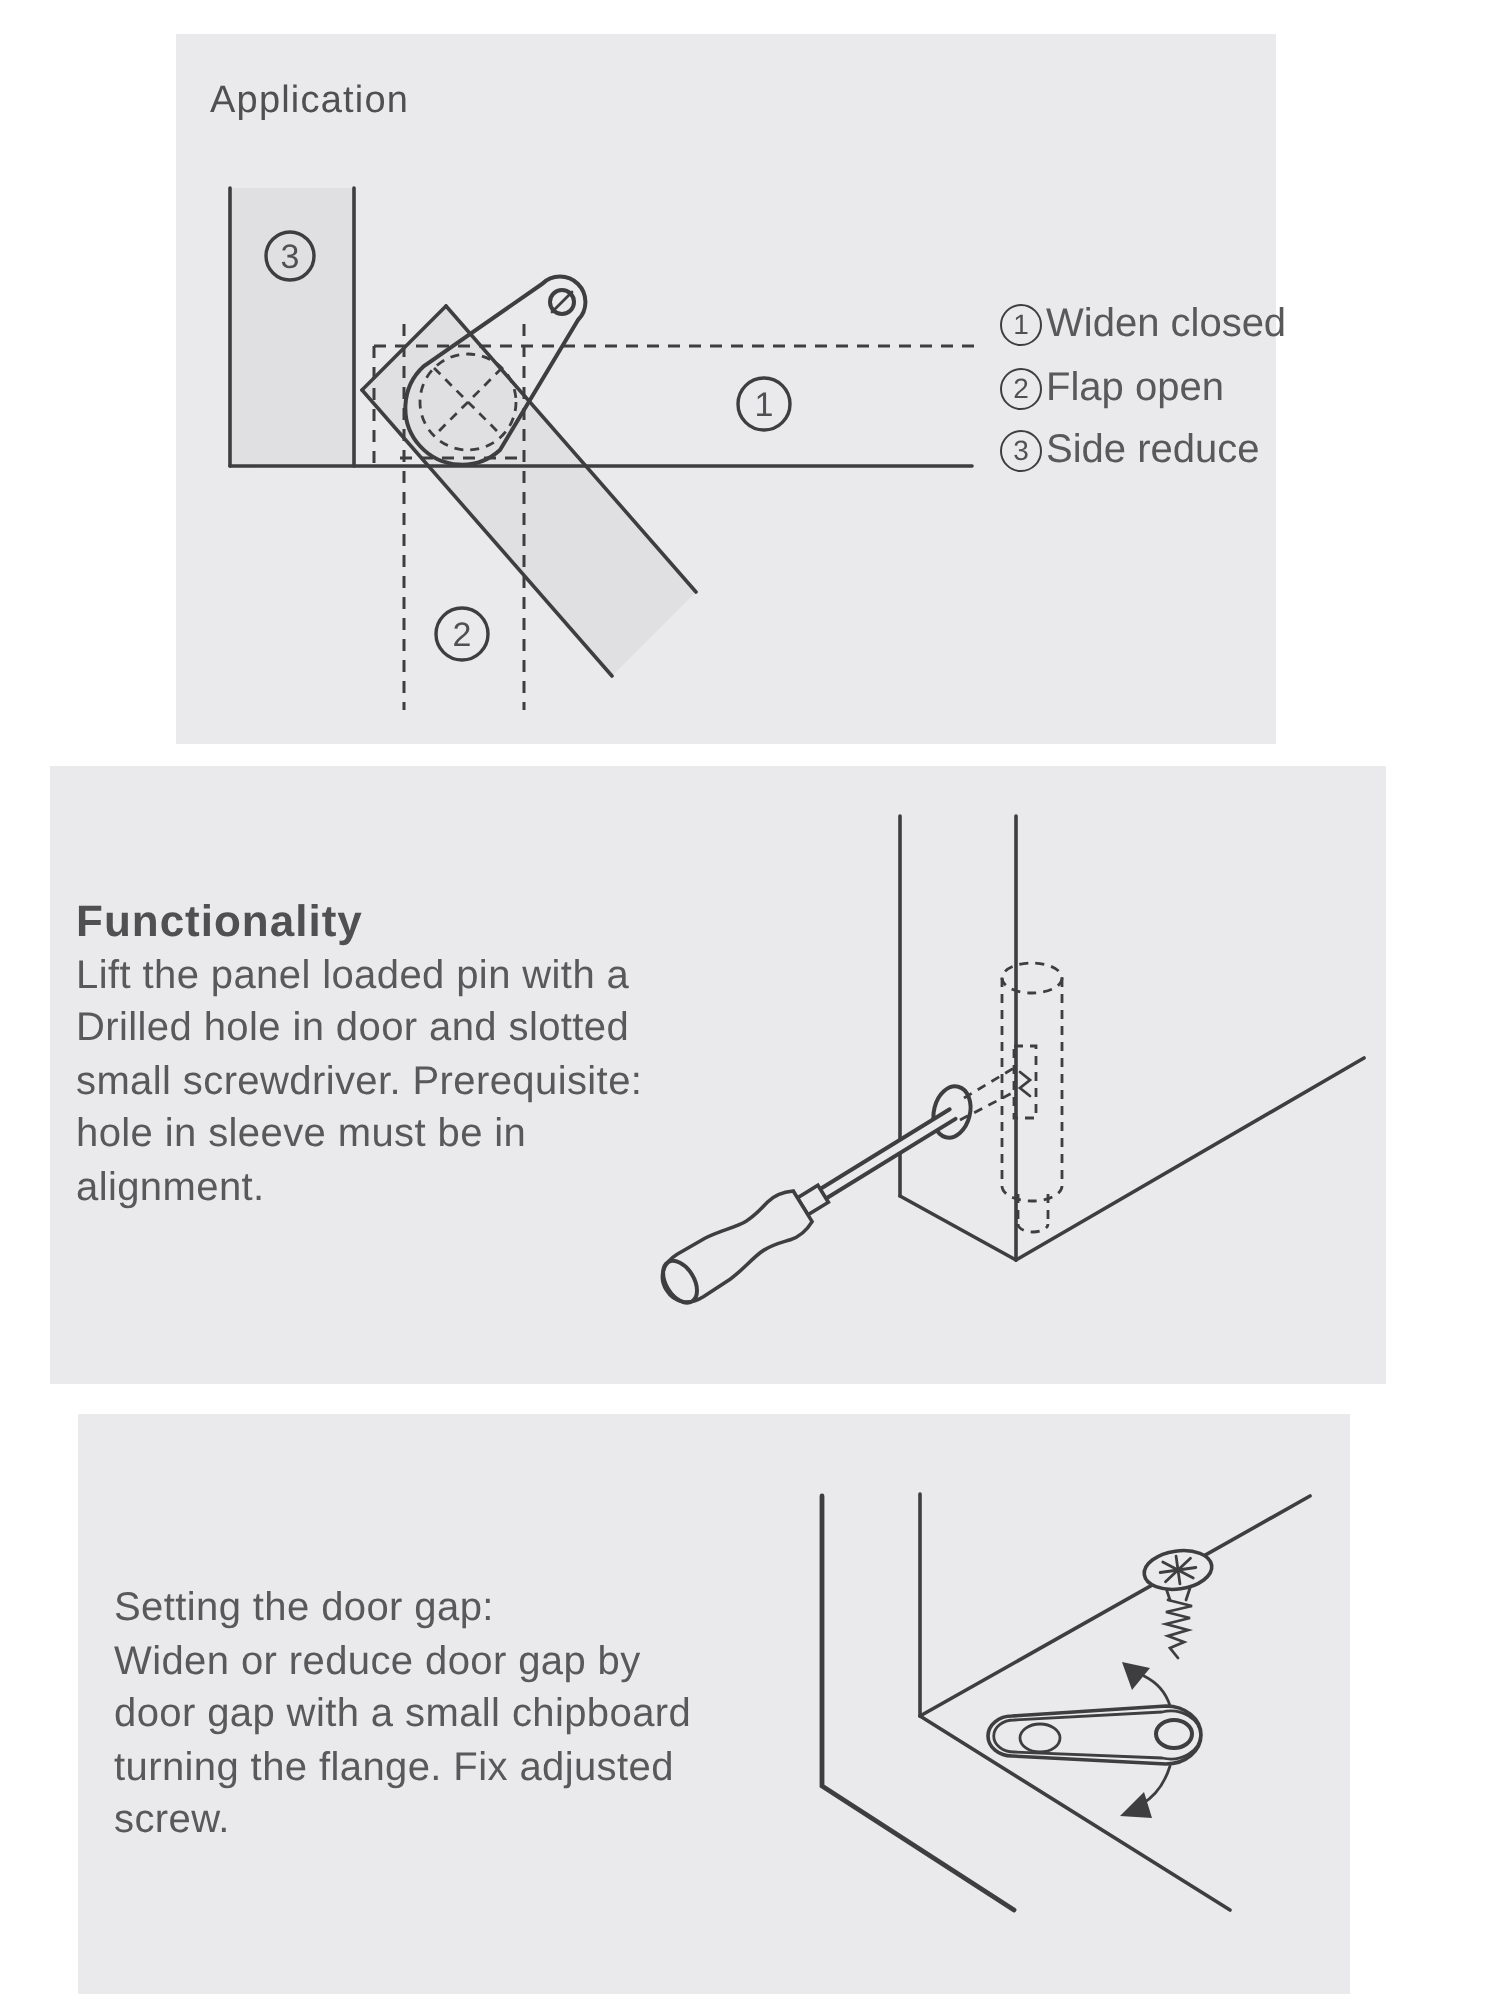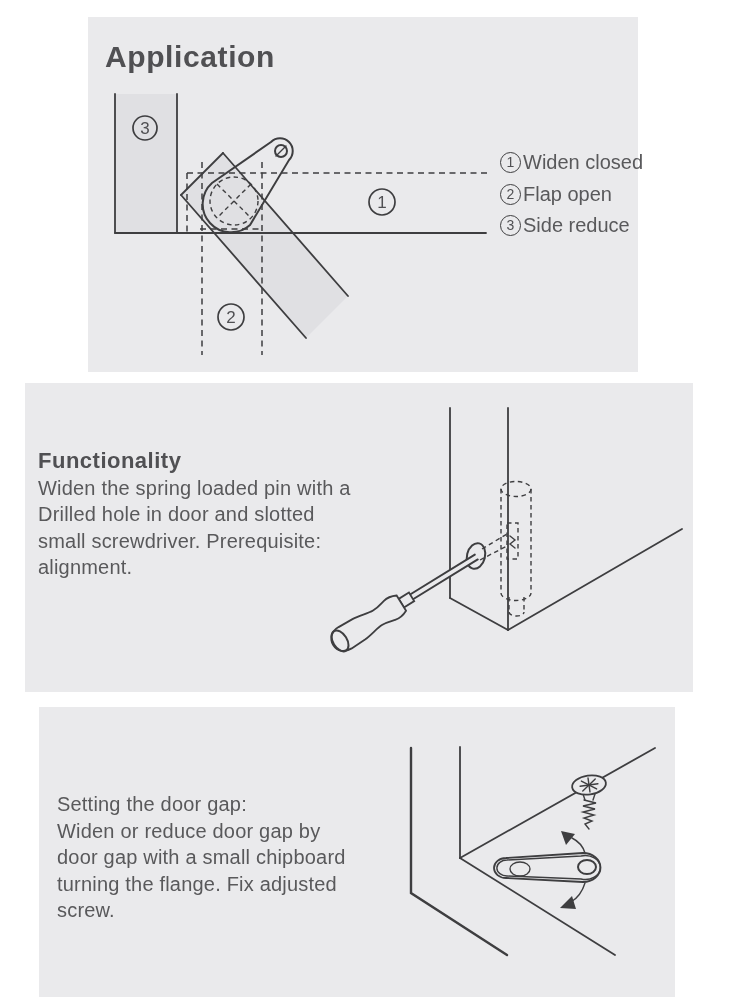--- a/index.html
+++ b/index.html
@@ -2,21 +2,21 @@
 <html style="--page-bg: #ffffff; --bg: #eaeaec; --panel: #e0e0e3; --line: #3e3e40; --txt: #59595b; --head: #505053;"><head>
 <meta charset="utf-8">
 <style>
   html,body{margin:0;padding:0;background:#ffffff;}
   .page{position:relative;width:750px;height:1000px;background:var(--page-bg);
         font-family:"Liberation Sans", sans-serif;overflow:hidden;}
   .panel{position:absolute;background:var(--bg);}
   #sec1{left:88px;top:17px;width:550px;height:355px;}
   #sec2{left:25px;top:383px;width:668px;height:309px;}
   #sec3{left:39px;top:707px;width:636px;height:290px;}
-  .h1{position:absolute;font-size:30px;font-weight:bold;color:var(--head);letter-spacing:.6px;}
+  .h1{position:absolute;font-size:19px;font-weight:normal;color:var(--head);letter-spacing:.6px;}
   .body-text{position:absolute;font-size:20px;line-height:26.6px;color:var(--txt);letter-spacing:.2px;}
   .body-text .bold{font-weight:bold;font-size:22px;color:var(--head);letter-spacing:.5px;}
   svg{position:absolute;overflow:visible;}
   .ln{stroke:var(--line);stroke-width:1.8;fill:none;stroke-linecap:round;}
   .lnthick{stroke:var(--line);stroke-width:2.4;fill:none;stroke-linecap:round;}
   .lnd{stroke:var(--line);stroke-width:1.5;fill:none;stroke-dasharray:6 4.5;}
   .lnd2{stroke:var(--line);stroke-width:1.4;fill:none;stroke-dasharray:4.5 3.5;}
   .panelfill{fill:var(--panel);stroke:none;}
   .bgfill{fill:var(--bg);stroke:none;}
   .outl{stroke:var(--line);stroke-width:2;fill:none;stroke-linecap:round;}
@@ -88,23 +88,24 @@
     <span>Flap open</span>
   </div>
   <div class="legend-row" style="left:500px;top:214px;">
     <span class="legend-circ">3</span>
     <span>Side reduce</span>
   </div>
 
   <div class="panel" id="sec2"></div>
   <div class="body-text" style="left:38px;top:448px;">
     <div class="bold">Functionality</div>
-    <div>Widen the spring loaded pin with a</div>
+    <div>Lift the panel loaded pin with a</div>
     <div>Drilled hole in door and slotted</div>
     <div>small screwdriver. Prerequisite:</div>
+    <div>hole in sleeve must be in</div>
     <div>alignment.</div>
   </div>
 
   <svg id="svg2" style="left:25px;top:383px;" width="668" height="309" viewBox="25 383 668 309">
 
     <g>
       <ellipse class="lnd2" cx="516" cy="489" rx="15" ry="7.5"></ellipse>
       <line class="lnd2" x1="501" y1="489" x2="501" y2="593"></line>
       <line class="lnd2" x1="531" y1="489" x2="531" y2="593"></line>
       <path class="lnd2" d="M 501,593 A 15,7.5 0 0 0 531,593"></path>

